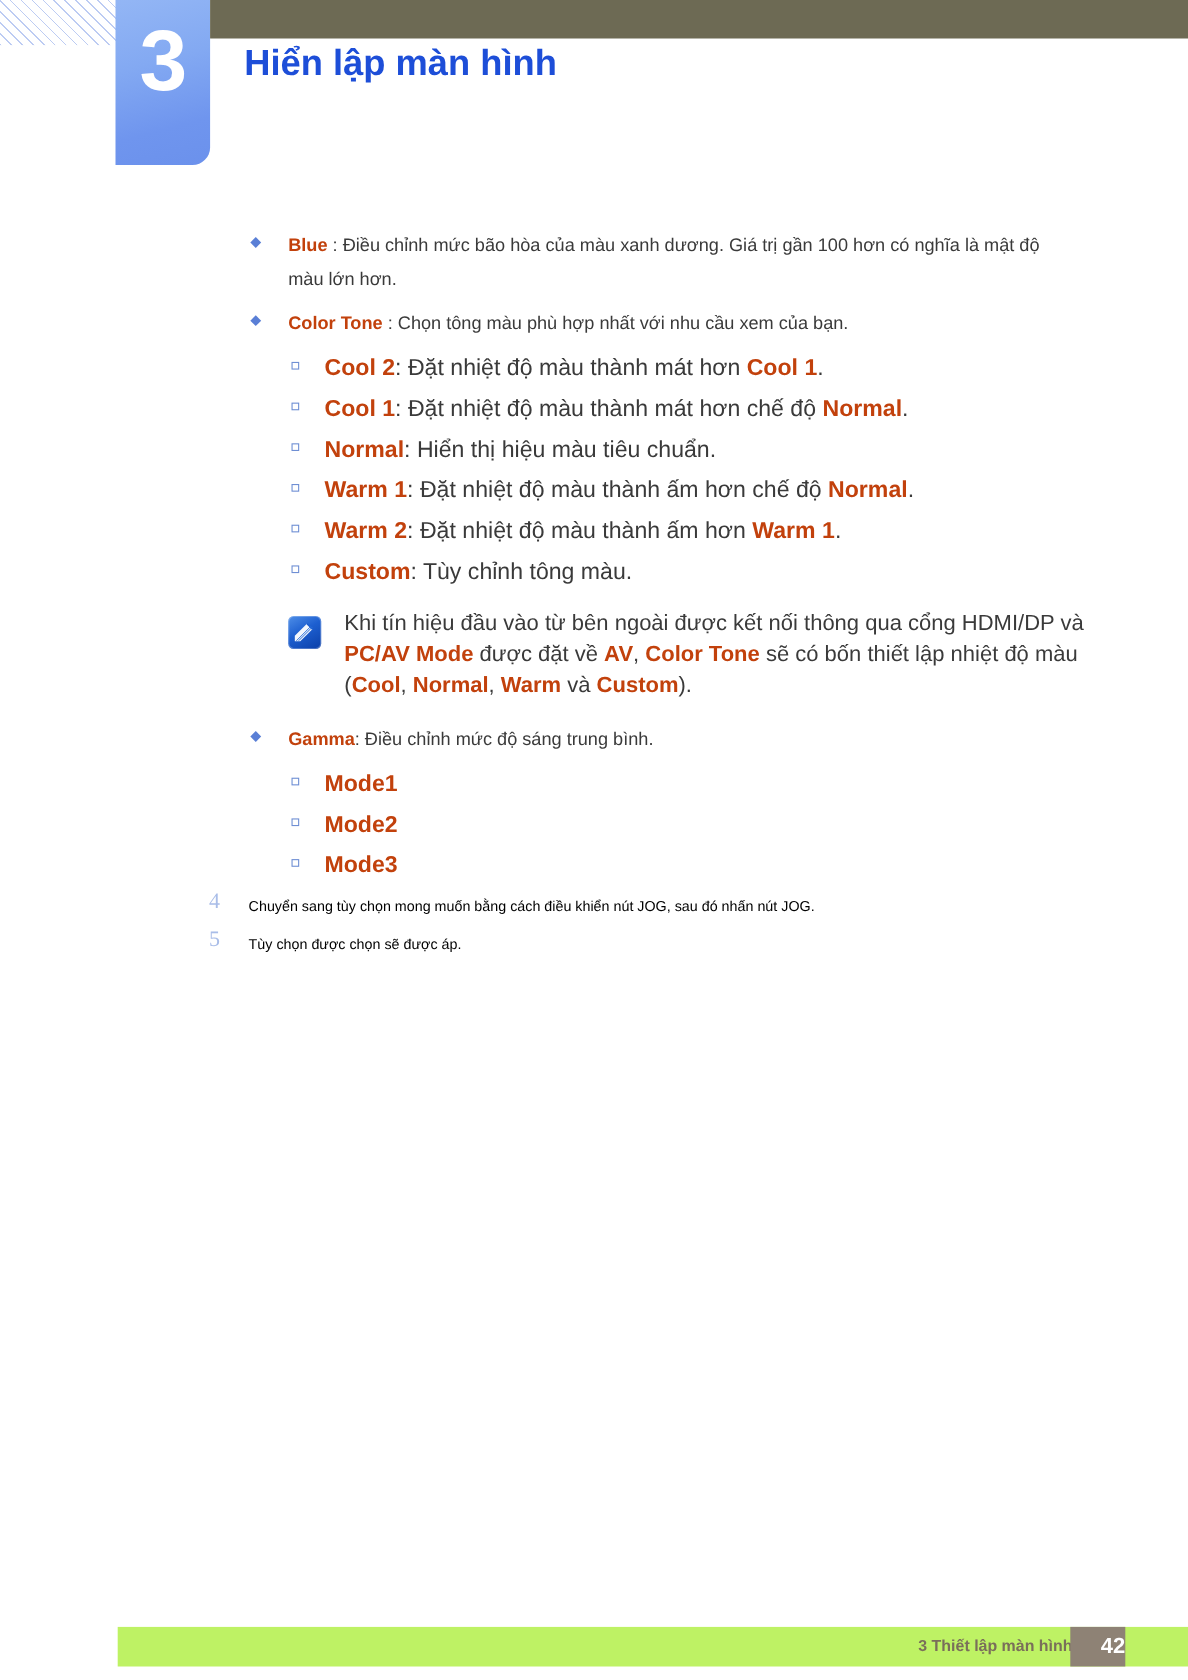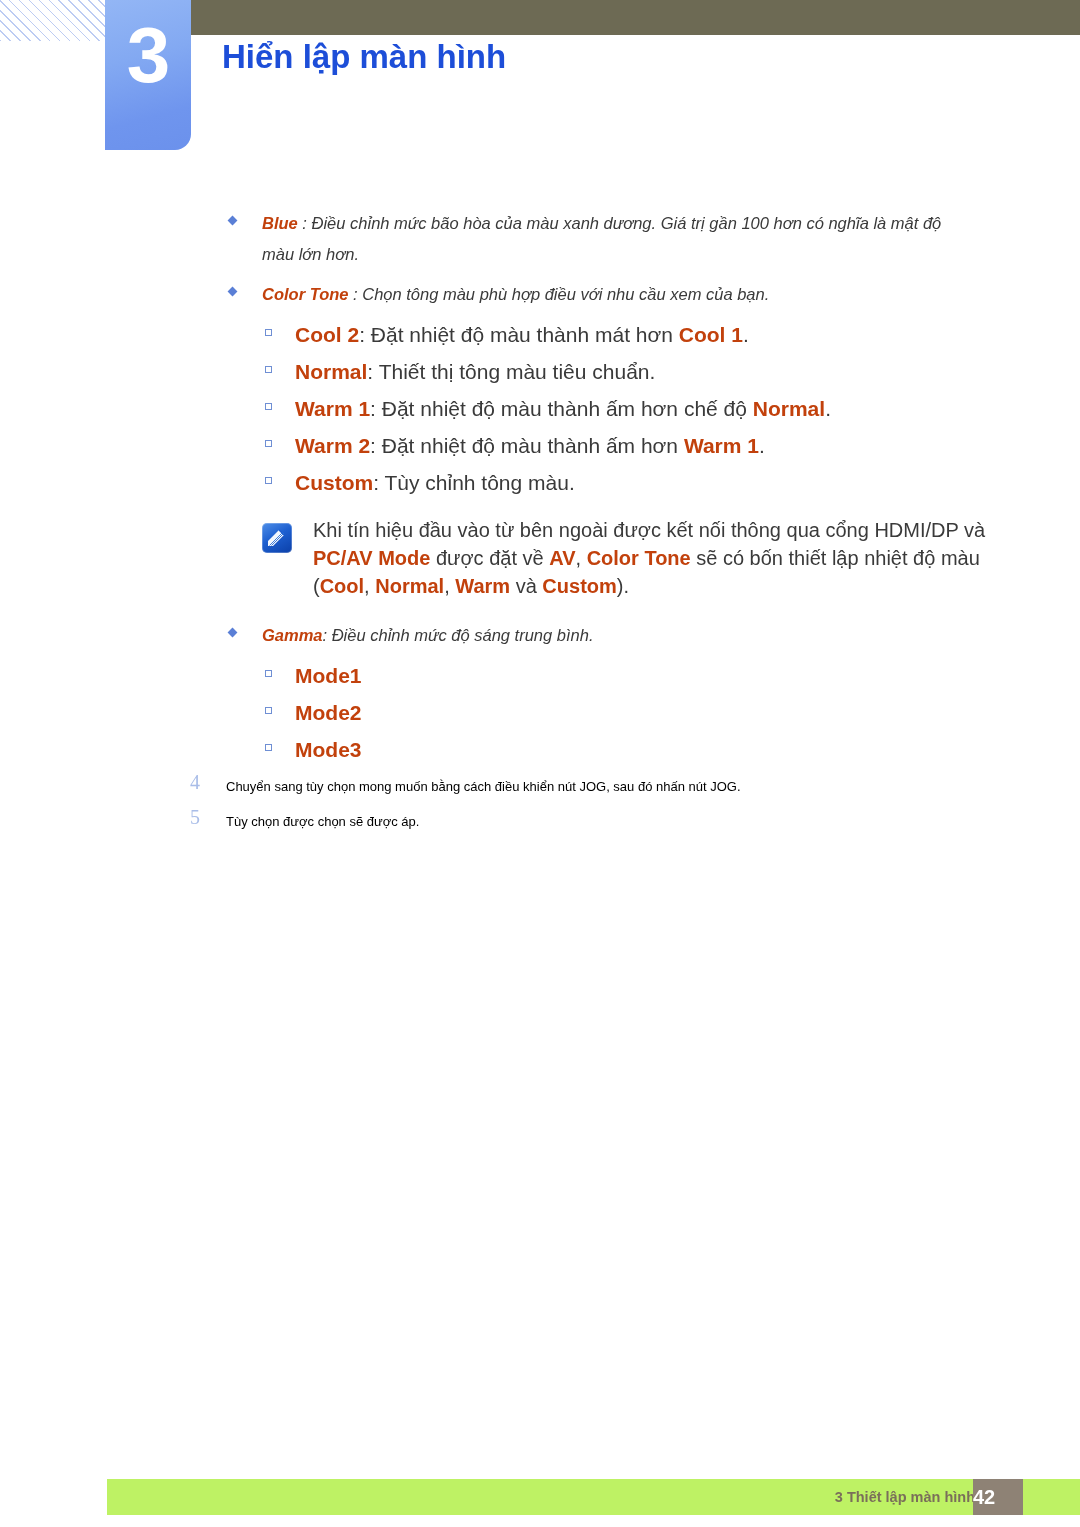--- a/index.html
+++ b/index.html
@@ -75,21 +75,20 @@
     position: absolute;
     left: 0; top: 208px;
     width: 1080px;
   }
   .bullet-row {
     position: relative;
     padding-left: 262px;
     padding-right: 112px;
     margin-bottom: 9px;
     min-height: 22px;
-    font-style: italic;
   }
   .bullet-row .marker {
     position: absolute;
     left: 229px;
     top: 9px;
     width: 7px;
     height: 7px;
     background: #5a7fd6;
     transform: rotate(45deg);
   }
@@ -203,21 +202,21 @@
     top: 0;
     width: 50px;
     height: 36px;
     background: #8e8275;
   }
   #footer-pagenum {
     display: block;
     width: 50px;
     height: 36px;
     line-height: 36px;
-    text-align: left;
+    text-align: right;
     font-size: 20px;
     font-weight: bold;
     color: #ffffff;
   }
 </style>
 </head>
 <body>
 
 <div id="header">
   <div id="hatch"></div>
@@ -233,32 +232,36 @@
 
 <div id="content">
 
   <div id="bullets-top">
       <div class="bullet-row">
         <span class="marker"></span>
         <div class="bullet-text"><span class="kw">Blue</span><span class=""> : Điều chỉnh mức bão hòa của màu xanh dương. Giá trị gần 100 hơn có nghĩa là mật độ màu lớn hơn.</span></div>
       </div>
       <div class="bullet-row">
         <span class="marker"></span>
-        <div class="bullet-text"><span class="kw">Color Tone</span><span class=""> : Chọn tông màu phù hợp điều với nhu cầu xem của bạn.</span></div>
+        <div class="bullet-text"><span class="kw">Color Tone</span><span class=""> : Chọn tông màu phù hợp nhất với nhu cầu xem của bạn.</span></div>
       </div>
     </div>
 
   <div id="color-tone-list">
       <div class="sub-row">
         <span class="marker-sq"></span>
         <div class="sub-text"><span class="kw">Cool 2</span><span class="">: Đặt nhiệt độ màu thành mát hơn </span><span class="kw">Cool 1</span><span class="">.</span></div>
       </div>
       <div class="sub-row">
         <span class="marker-sq"></span>
-        <div class="sub-text"><span class="kw">Normal</span><span class="">: Thiết thị tông màu tiêu chuẩn.</span></div>
+        <div class="sub-text"><span class="kw">Cool 1</span><span class="">: Đặt nhiệt độ màu thành mát hơn chế độ </span><span class="kw">Normal</span><span class="">.</span></div>
+      </div>
+      <div class="sub-row">
+        <span class="marker-sq"></span>
+        <div class="sub-text"><span class="kw">Normal</span><span class="">: Hiển thị hiệu màu tiêu chuẩn.</span></div>
       </div>
       <div class="sub-row">
         <span class="marker-sq"></span>
         <div class="sub-text"><span class="kw">Warm 1</span><span class="">: Đặt nhiệt độ màu thành ấm hơn chế độ </span><span class="kw">Normal</span><span class="">.</span></div>
       </div>
       <div class="sub-row">
         <span class="marker-sq"></span>
         <div class="sub-text"><span class="kw">Warm 2</span><span class="">: Đặt nhiệt độ màu thành ấm hơn </span><span class="kw">Warm 1</span><span class="">.</span></div>
       </div>
       <div class="sub-row">

